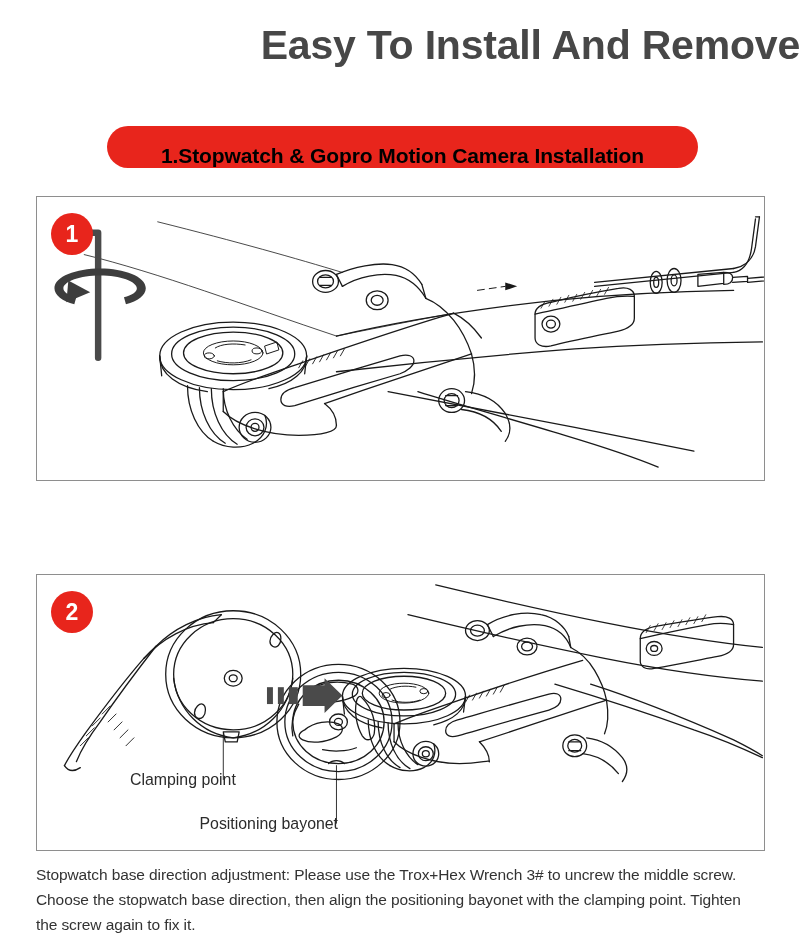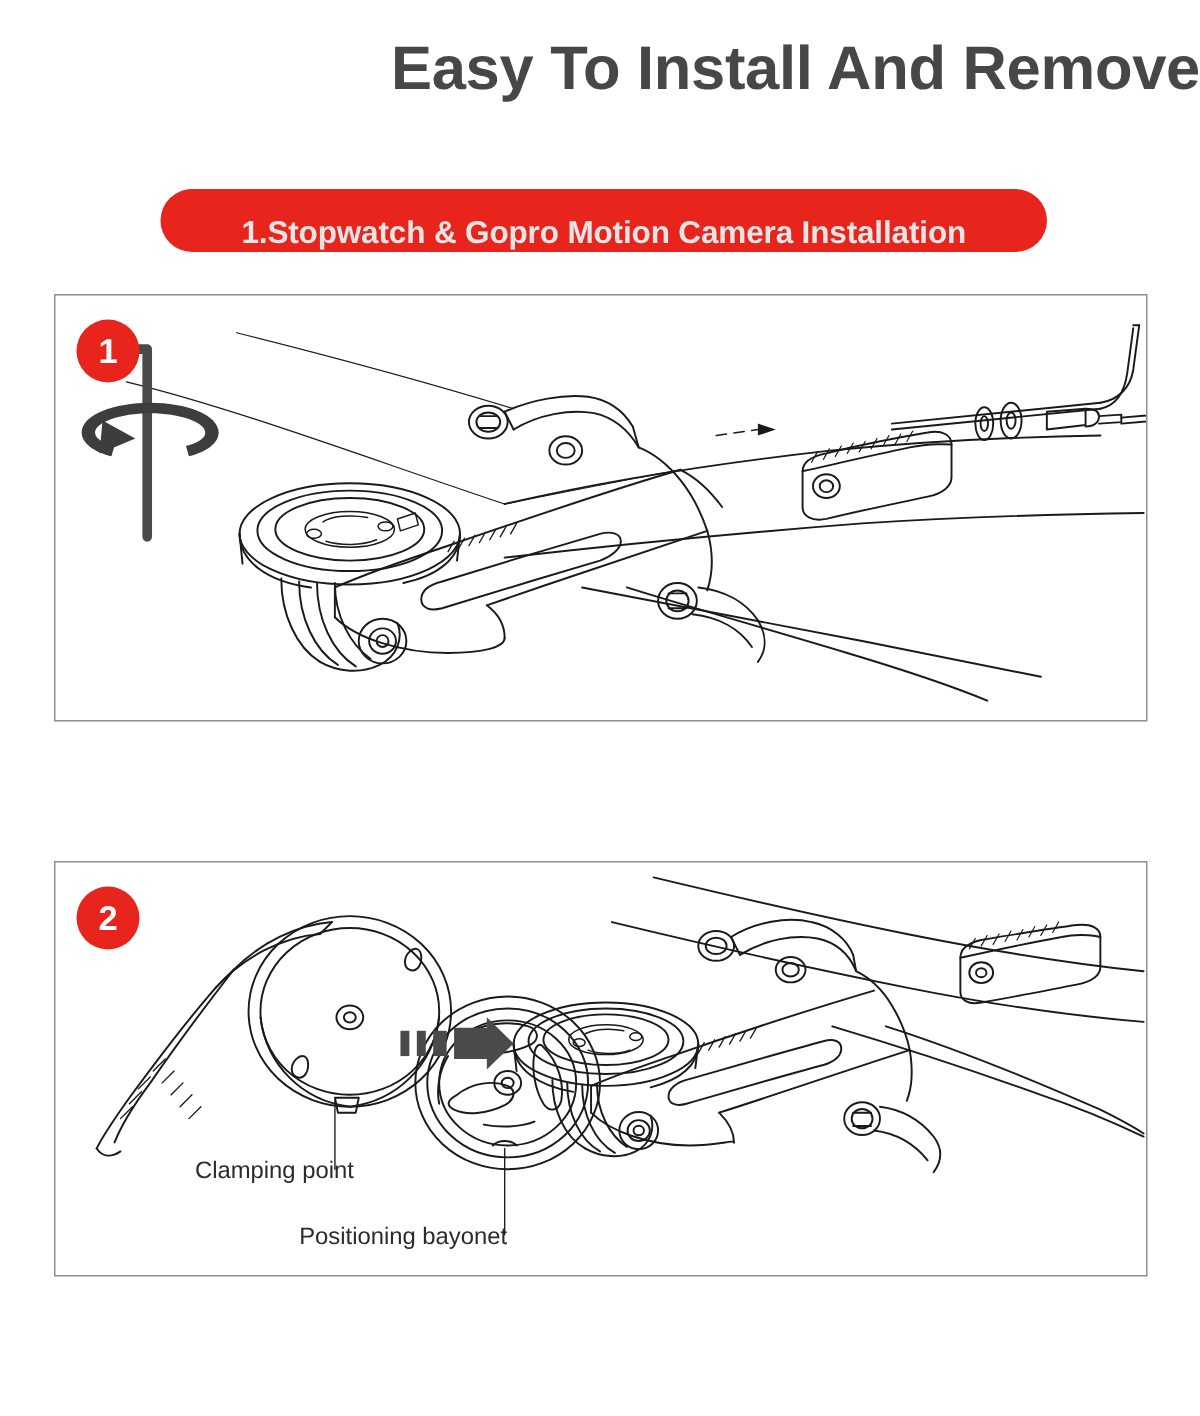--- a/index.html
+++ b/index.html
@@ -27,21 +27,21 @@
     position: absolute;
     left: 107px; top: 126px;
     width: 591px; height: 42px;
     background: #e8251c;
     border-radius: 21px;
     display: flex;
     align-items: center;
     justify-content: center;
   }
   .banner-label {
-    color: #e5e5e5;
+    color: #000000;
     font-size: 21px;
     font-weight: bold;
     letter-spacing: -0.1px;
     white-space: nowrap;
     margin-top: 17px;
   }
 
   .panel {
     position: absolute;
     border: 1px solid #8e8e8e;
@@ -337,14 +337,15 @@
         <path d="M266 111 L 288 111 L 288 104 L 306 121.5 L 288 139 L 288 132 L 266 132 Z"></path>
       </g>
 
       <text class="art-label" x="92" y="212">Clamping point</text>
       <text class="art-label" x="162" y="256">Positioning bayonet</text>
     </svg>
 
     <div class="step-badge">2</div>
   </div>
 
+  <div class="caption" id="caption-2">Stopwatch base direction adjustment: Please use the Trox+Hex Wrench 3# to uncrew the middle screw. Choose the stopwatch base direction, then align the positioning bayonet with the clamping point. Tighten the screw again to fix it.</div>
 
 </div>
 
 </body></html>

